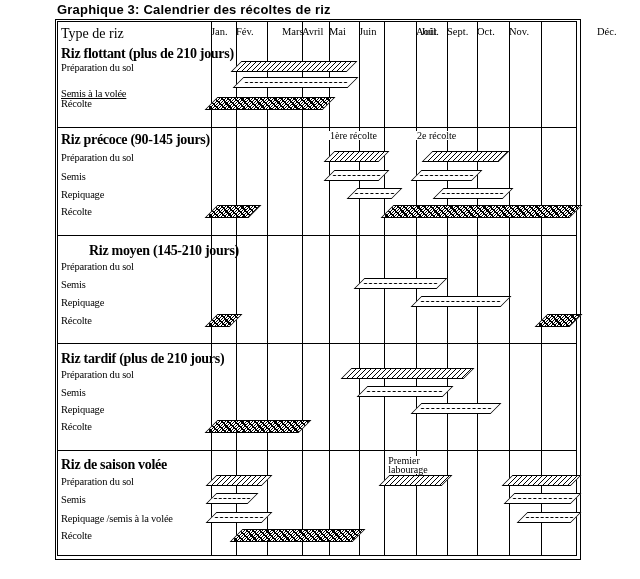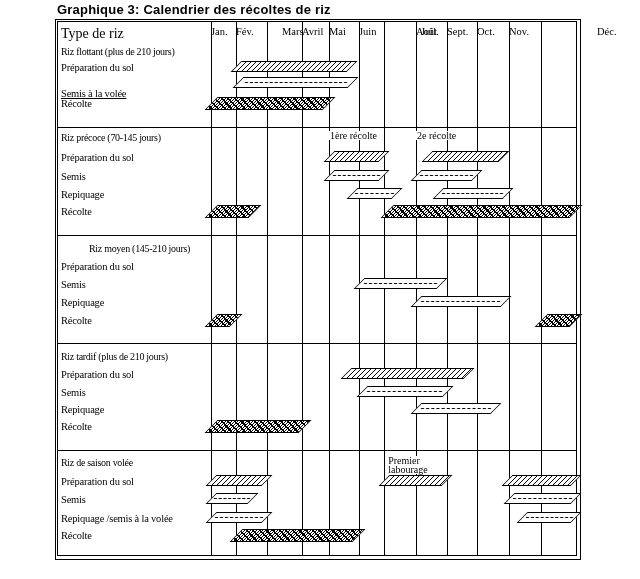--- a/index.html
+++ b/index.html
@@ -7,21 +7,21 @@
           font-family:"Liberation Serif",serif;color:#000;}
   #chart-title{position:absolute;left:57px;top:2px;font-family:"Liberation Sans",sans-serif;
           font-weight:bold;font-size:13px;letter-spacing:.2px;white-space:nowrap;}
   .rect{position:absolute;border:1px solid #000;box-sizing:border-box;}
   #outer{left:55px;top:19px;width:526px;height:541px;}
   #inner{left:57px;top:21px;width:520px;height:535px;}
   .vline{position:absolute;width:1px;background:#000;top:21px;height:534px;}
   .hline{position:absolute;height:1px;background:#000;left:57px;width:520px;}
   .mlabel{position:absolute;top:26px;height:12px;font-size:10.5px;text-align:left;white-space:nowrap;}
   .corner{position:absolute;left:61px;top:26px;font-size:14px;white-space:nowrap;}
-  .sec-title{position:absolute;left:61px;font-size:10px;font-weight:normal;letter-spacing:-.3px;white-space:nowrap;}
+  .sec-title{position:absolute;left:61px;font-size:14px;font-weight:bold;letter-spacing:-.3px;white-space:nowrap;}
   .row-label{position:absolute;left:61px;font-size:10.5px;letter-spacing:-.2px;white-space:nowrap;}
   .ann{position:absolute;font-size:10px;background:#fff;line-height:9px;white-space:nowrap;padding:0 1px;z-index:4;}
   .ann.wrap{white-space:normal;width:44px;}
   .bar{position:absolute;box-sizing:border-box;border:1px solid #000;background-color:#fff;
        transform:skewX(-45deg);z-index:3;}
   .bar.hatch{background-image:repeating-linear-gradient(90deg,transparent 0 4px,#000 4px 5px);}
   .bar.crosshatch{background-image:
        repeating-linear-gradient(90deg,transparent 0 2px,#000 2px 3px),
        repeating-linear-gradient(27deg,transparent 0 2px,#000 2px 3px);}
   .dashline{position:absolute;left:5%;right:5%;top:45%;border-top:1px dashed #000;}
@@ -65,21 +65,21 @@
       <div class="hline" style="top: 450px;"></div>
       <div class="sec-title" style="top: 46px;">Riz flottant (plus de 210 jours)</div>
       <div class="row-label" style="top: 62px;">Préparation du sol</div>
       <div class="bar hatch" style="left: 236px; top: 61px; width: 115.5px; height: 11px;"></div>
       <div class="row-label" style="top: 88px; text-decoration: underline;">Semis à la volée</div>
       <div class="bar dashed" style="left: 237.55px; top: 77px; width: 115.45px; height: 11px;">
         <div class="dashline"></div>
       </div>
       <div class="row-label" style="top: 98px;">Récolte</div>
       <div class="bar crosshatch" style="left: 211px; top: 97px; width: 118px; height: 13px;"></div>
-      <div class="sec-title" style="top: 132px;">Riz précoce  (70-145 jours)</div>
+      <div class="sec-title" style="top: 132px;">Riz précoce  (90-145 jours)</div>
       <div class="ann" style="left: 329px; top: 131px;">1ère récolte</div>
       <div class="ann" style="left: 416px; top: 131px;">2e récolte</div>
       <div class="row-label" style="top: 152px;">Préparation du sol</div>
       <div class="bar hatch" style="left: 329px; top: 151px; width: 55px; height: 11px;"></div>
       <div class="bar hatch" style="left: 426.85px; top: 151px; width: 77.35px; height: 11px;"></div>
       <div class="row-label" style="top: 171px;">Semis</div>
       <div class="bar dashed" style="left: 329px; top: 170px; width: 55px; height: 11px;">
         <div class="dashline"></div>
       </div>
       <div class="bar dashed" style="left: 416px; top: 170px; width: 61px; height: 11px;">

